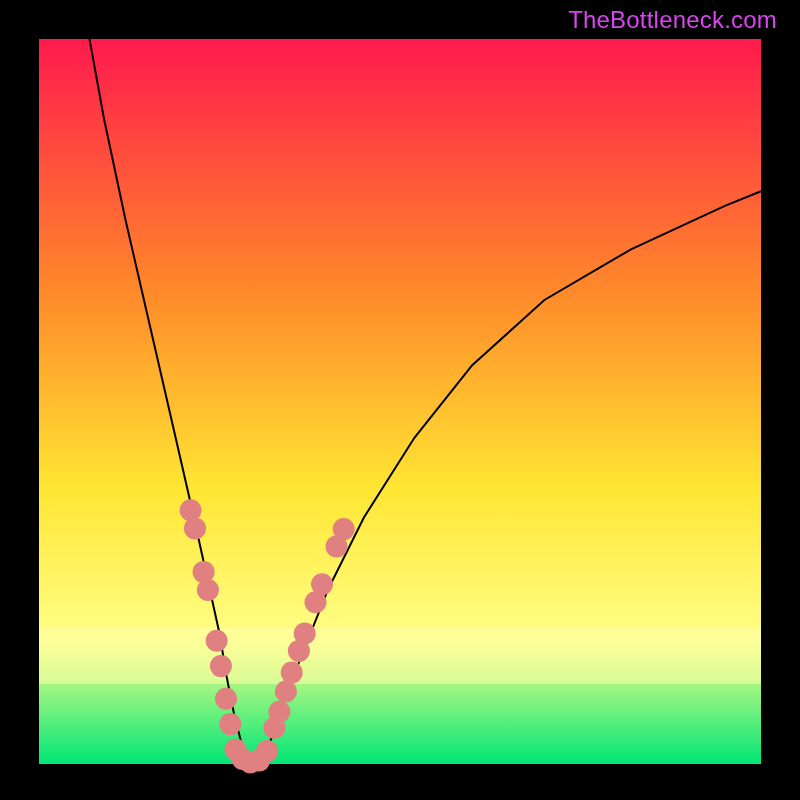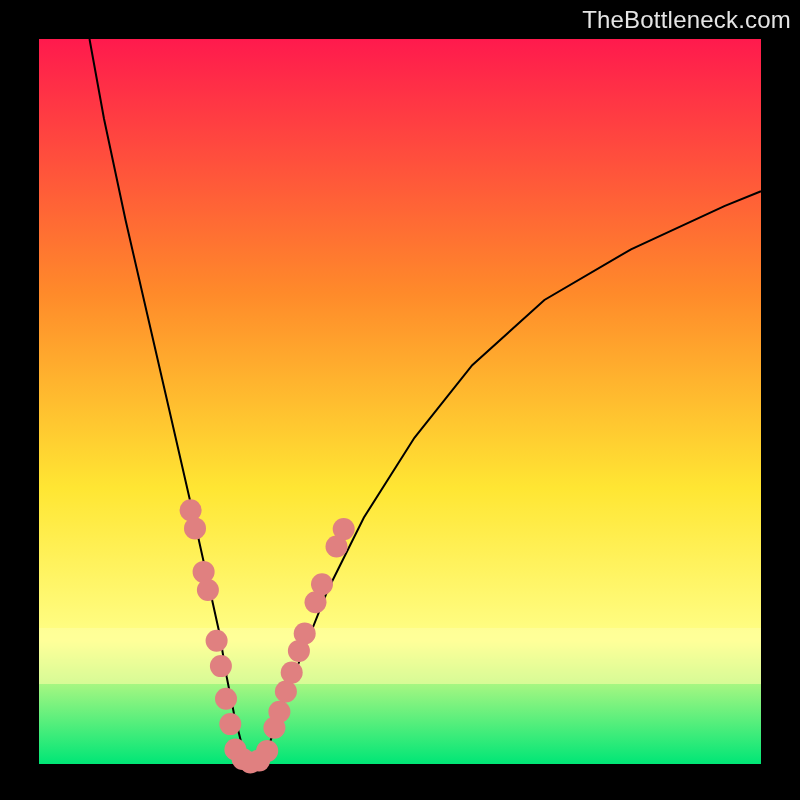--- a/index.html
+++ b/index.html
@@ -11,22 +11,22 @@
     overflow: hidden;
   }
   .canvas {
     position: relative;
     width: 800px;
     height: 800px;
   }
   .watermark {
     position: absolute;
     top: 6px;
-    right: 9px;
-    color: #e5e5e5;
+    right: 23px;
+    color: #d946ef;
     font-family: Arial, Helvetica, sans-serif;
     font-size: 24px;
     font-weight: 400;
     letter-spacing: 0.2px;
     user-select: none;
   }
   svg { display: block; }
 </style>
 </head>
 <body>

